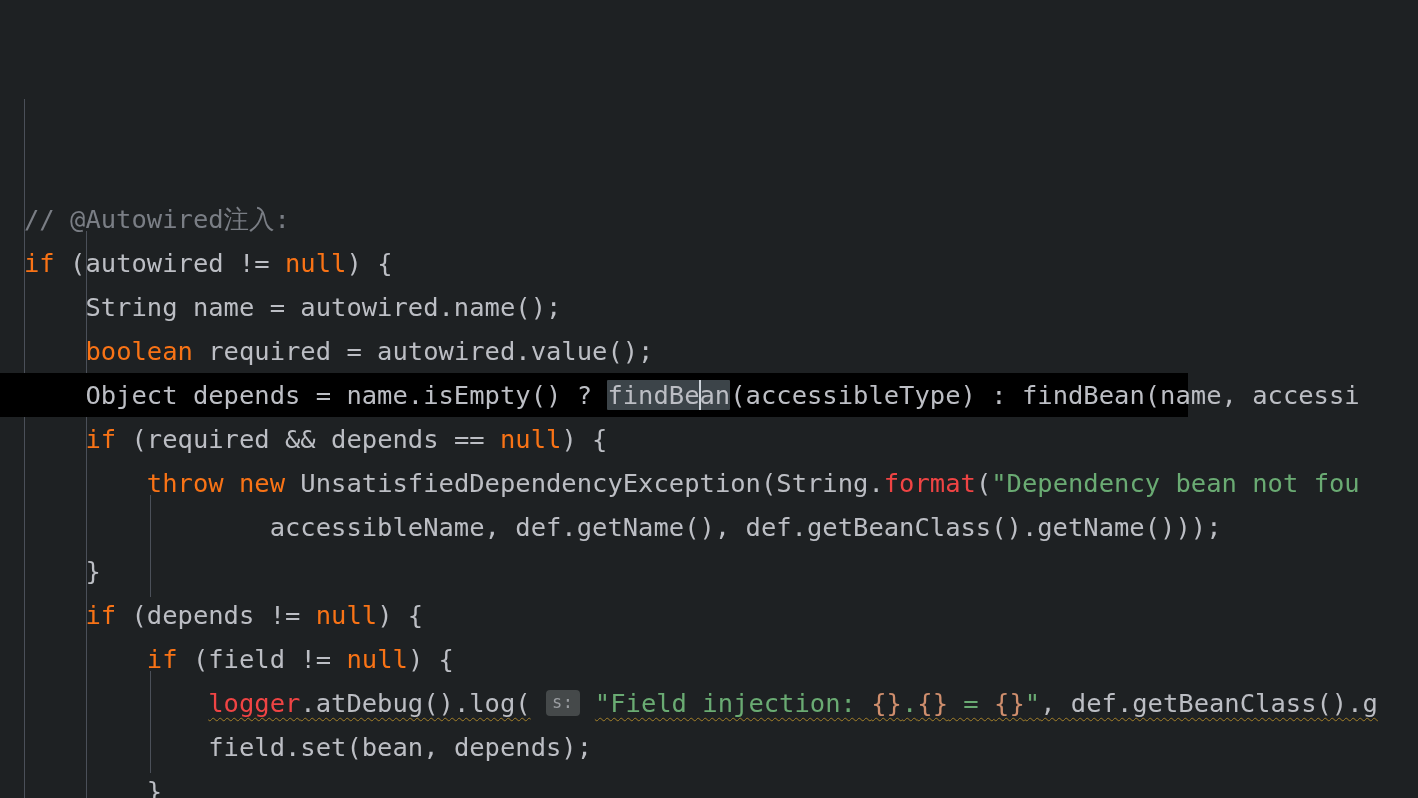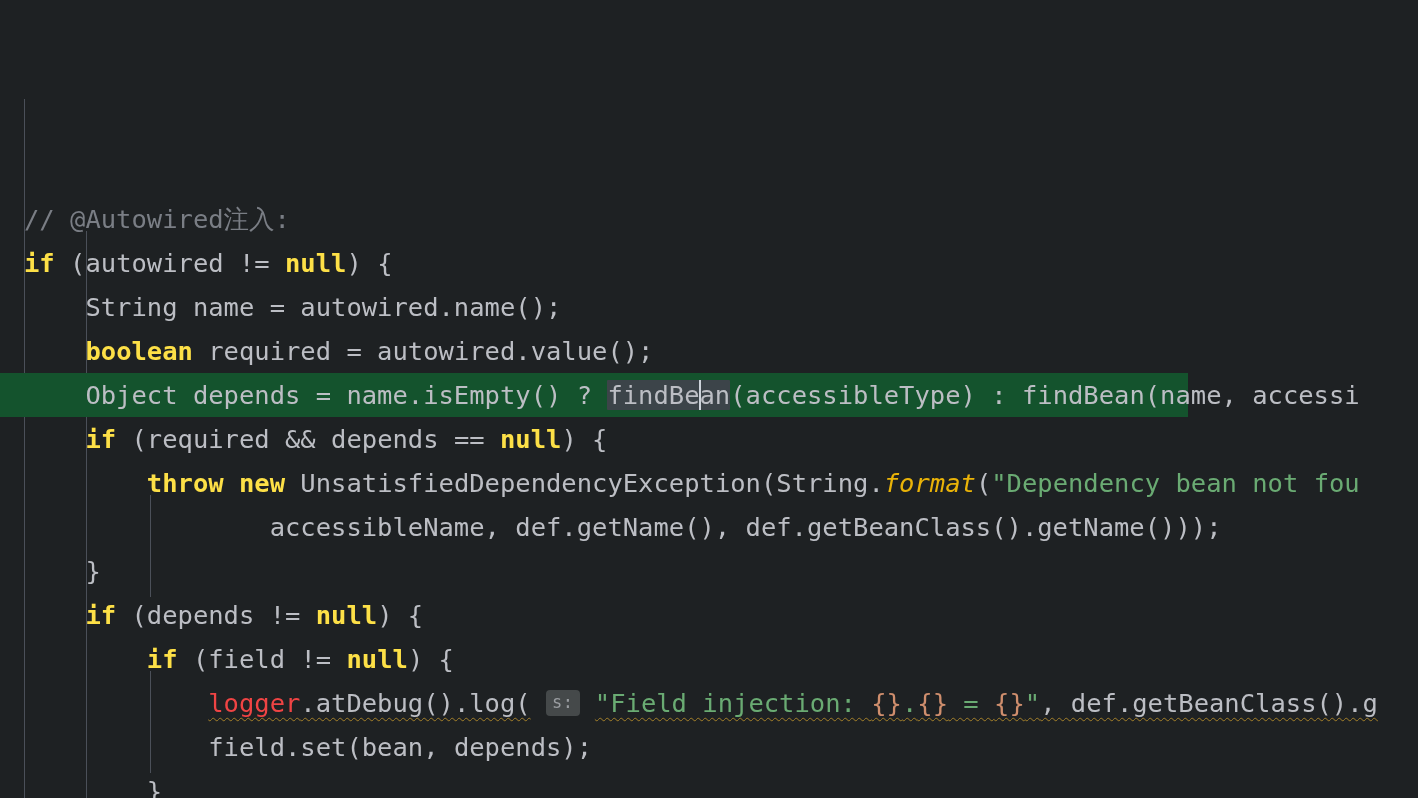--- a/index.html
+++ b/index.html
@@ -37,39 +37,39 @@
   }
 
   .line {
     position: relative;
     height: 44px;
     white-space: pre;
     padding-left: 24px;
     box-sizing: border-box;
   }
   .line.current {
-    background: #14532d;
+    background: #000000;
   }
 
   
   .guide {
     position: absolute;
     width: 1px;
     background: #4b5059;
     z-index: 0;
   }
 
   
-  .kw       { color: #fde047; font-weight: bold; }           
+  .kw       { color: #f97316; }           
   .plain    { color: #bcbec4; }
   .cmt      { color: #7a7e85; }
   .str      { color: #6aab73; }
   .strph    { color: #cf8e6d; }           
   .fld      { color: #ef4444; }           
-  .ital     { font-style: italic; color: #eab308; }
+  .ital     { color: #ef4444; }
   .ulined   { text-decoration-color: #bcbec4;
               text-underline-offset: 4px; text-decoration-thickness: 1px; }
 
   
   .warnwave {
     text-decoration: underline wavy #a3802a;
     text-decoration-thickness: 1.3px;
     text-underline-offset: 5px;
   }
 

